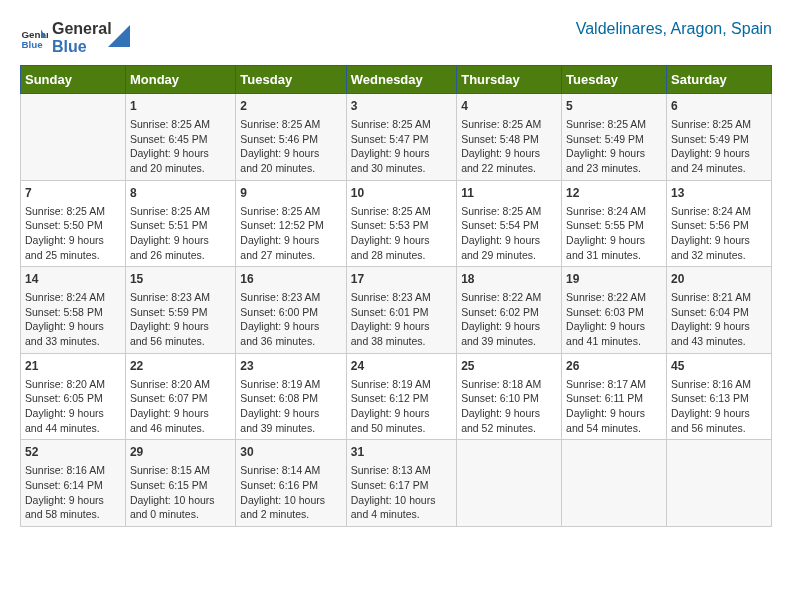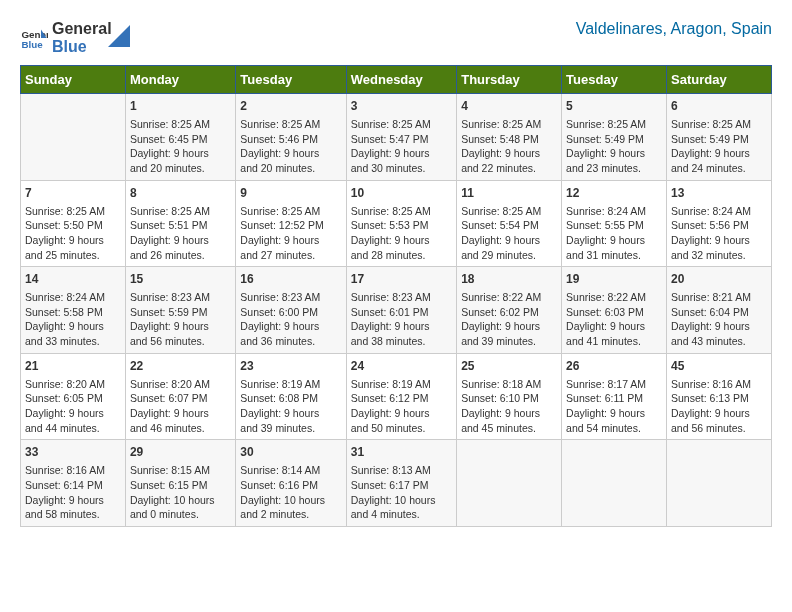--- a/index.html
+++ b/index.html
@@ -334,21 +334,21 @@
             <div>Daylight: 9 hours</div>
             <div>and 50 minutes.</div>
           </div>
         </td>
         <td>
           <div class="cell-content">
             <span class="day-num">25</span>
             <div>Sunrise: 8:18 AM</div>
             <div>Sunset: 6:10 PM</div>
             <div>Daylight: 9 hours</div>
-            <div>and 45 minutes.</div>
+            <div>and 52 minutes.</div>
           </div>
         </td>
         <td>
           <div class="cell-content">
             <span class="day-num">26</span>
             <div>Sunrise: 8:17 AM</div>
             <div>Sunset: 6:11 PM</div>
             <div>Daylight: 9 hours</div>
             <div>and 54 minutes.</div>
           </div>
@@ -359,21 +359,21 @@
             <div>Sunrise: 8:16 AM</div>
             <div>Sunset: 6:13 PM</div>
             <div>Daylight: 9 hours</div>
             <div>and 56 minutes.</div>
           </div>
         </td>
       </tr>
       <tr>
         <td>
           <div class="cell-content">
-            <span class="day-num">33</span>
+            <span class="day-num">52</span>
             <div>Sunrise: 8:16 AM</div>
             <div>Sunset: 6:14 PM</div>
             <div>Daylight: 9 hours</div>
             <div>and 58 minutes.</div>
           </div>
         </td>
         <td>
           <div class="cell-content">
             <span class="day-num">29</span>
             <div>Sunrise: 8:15 AM</div>

